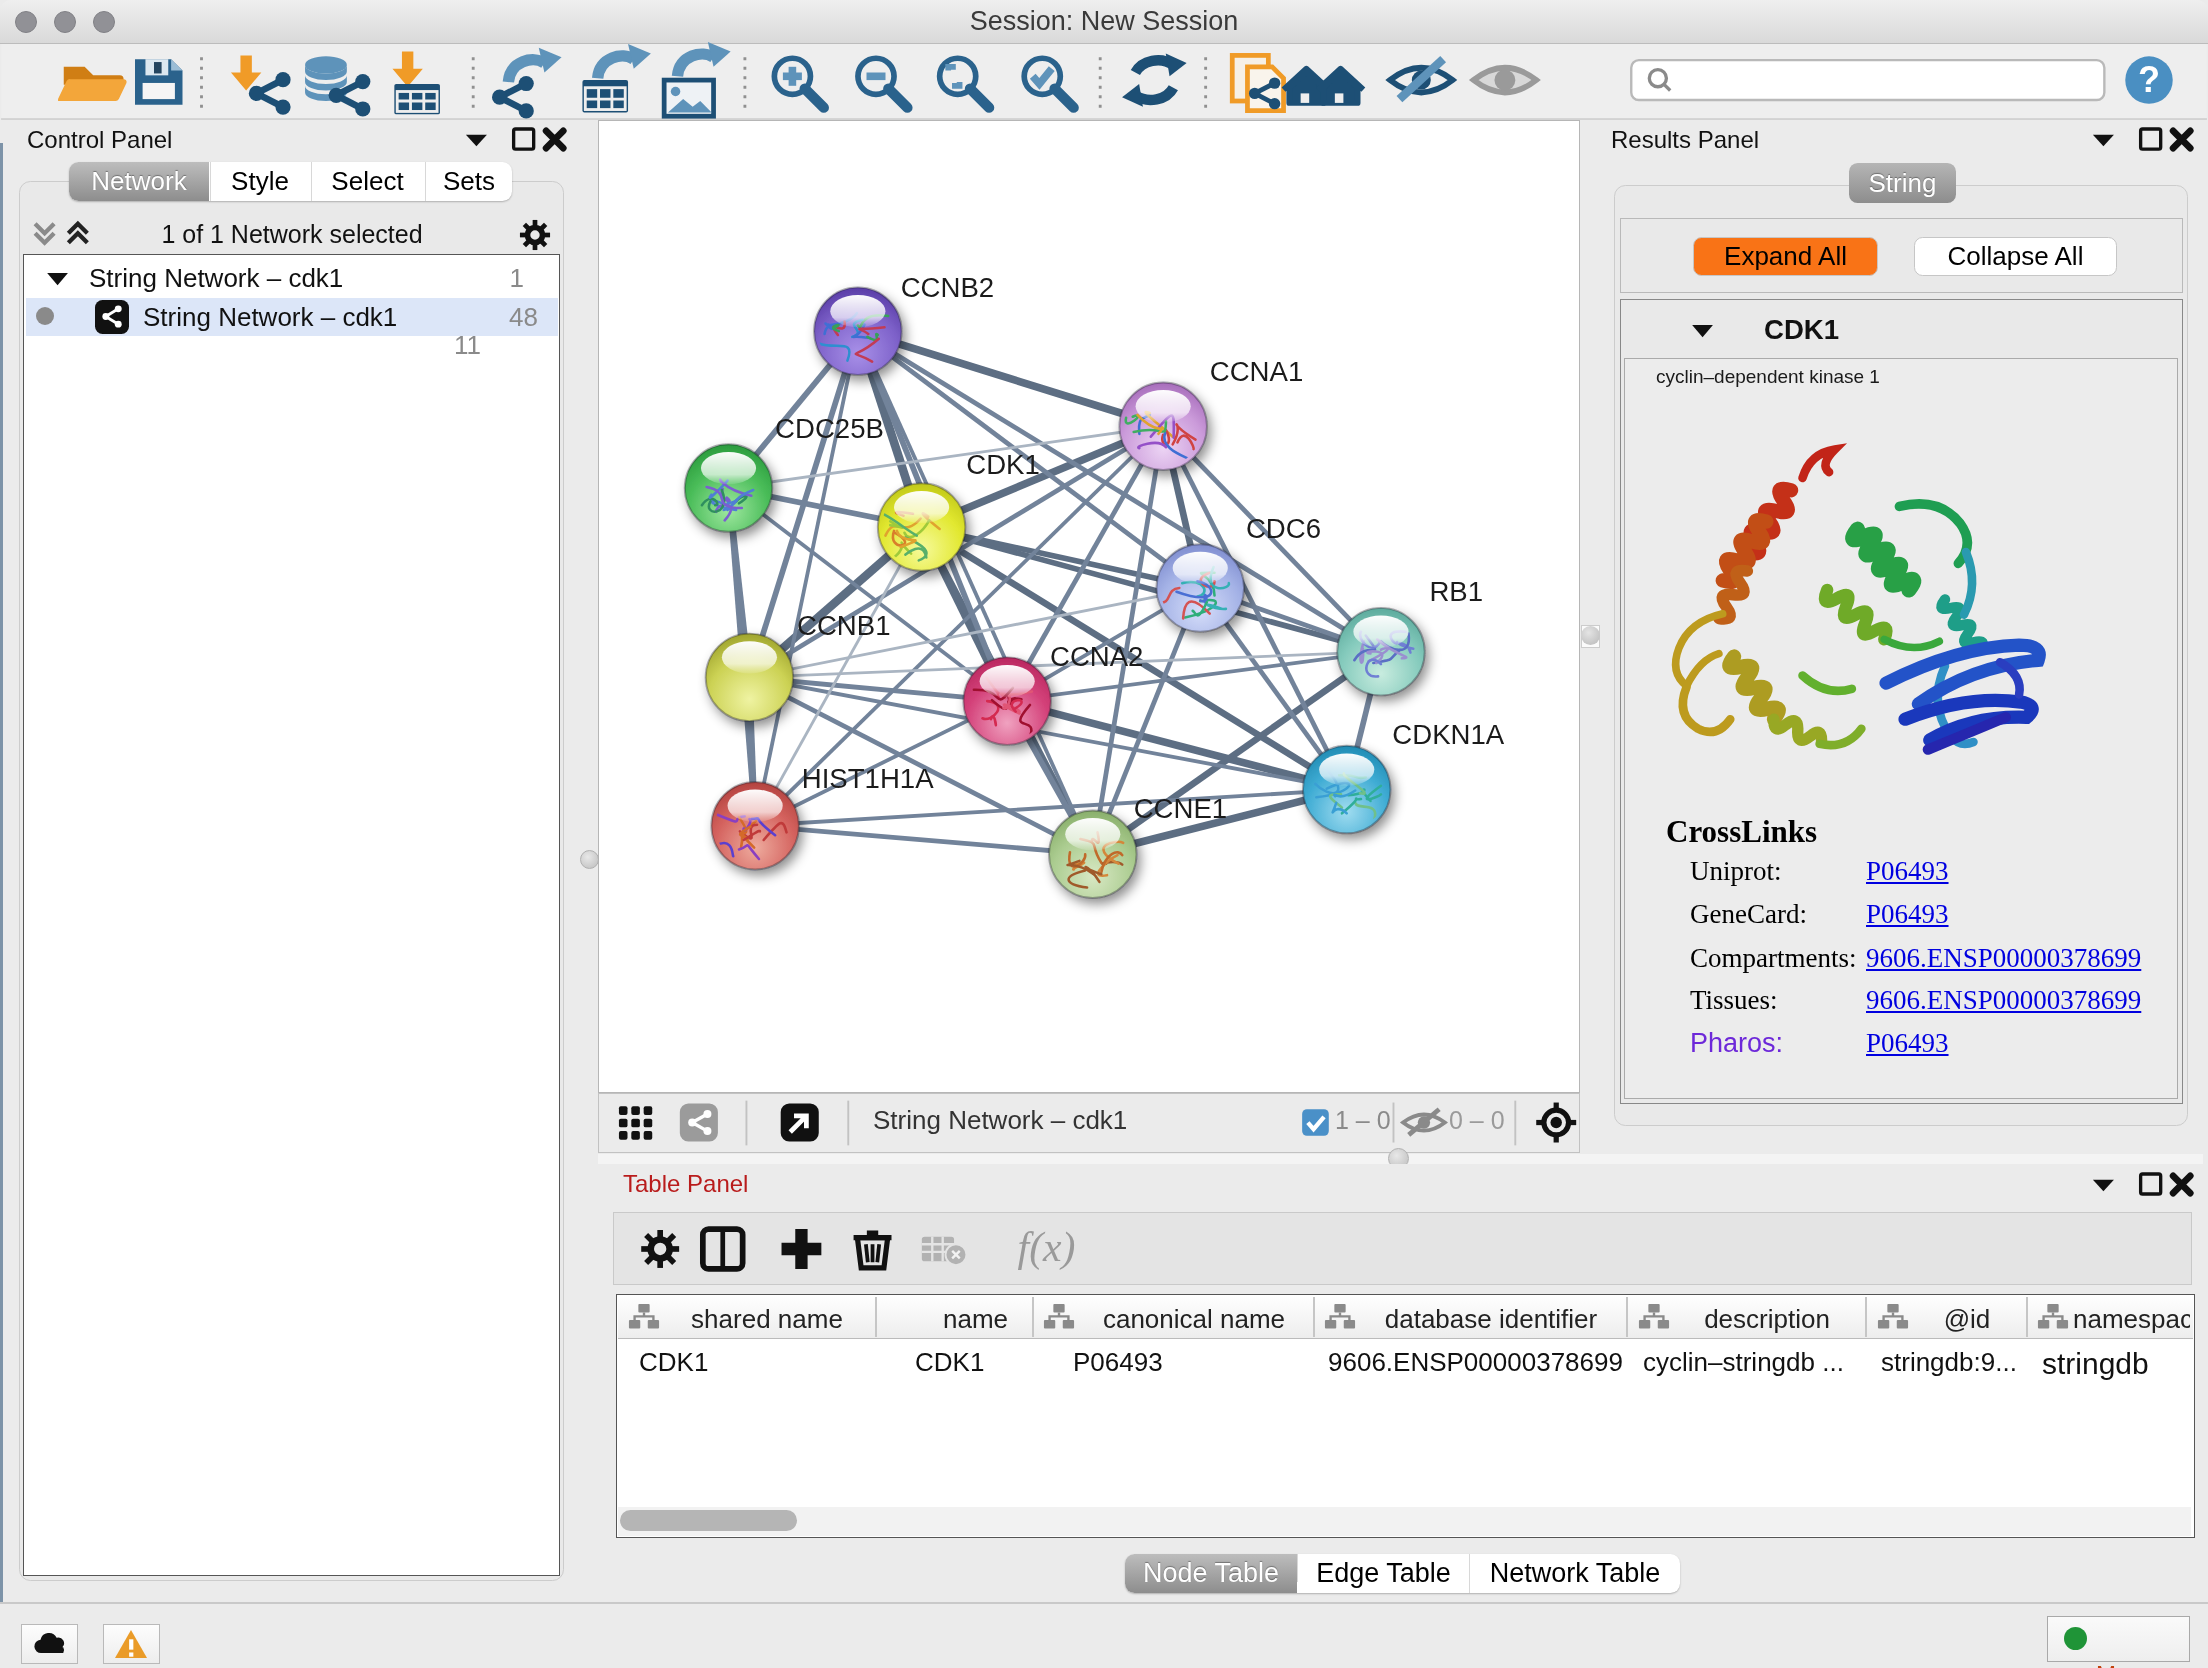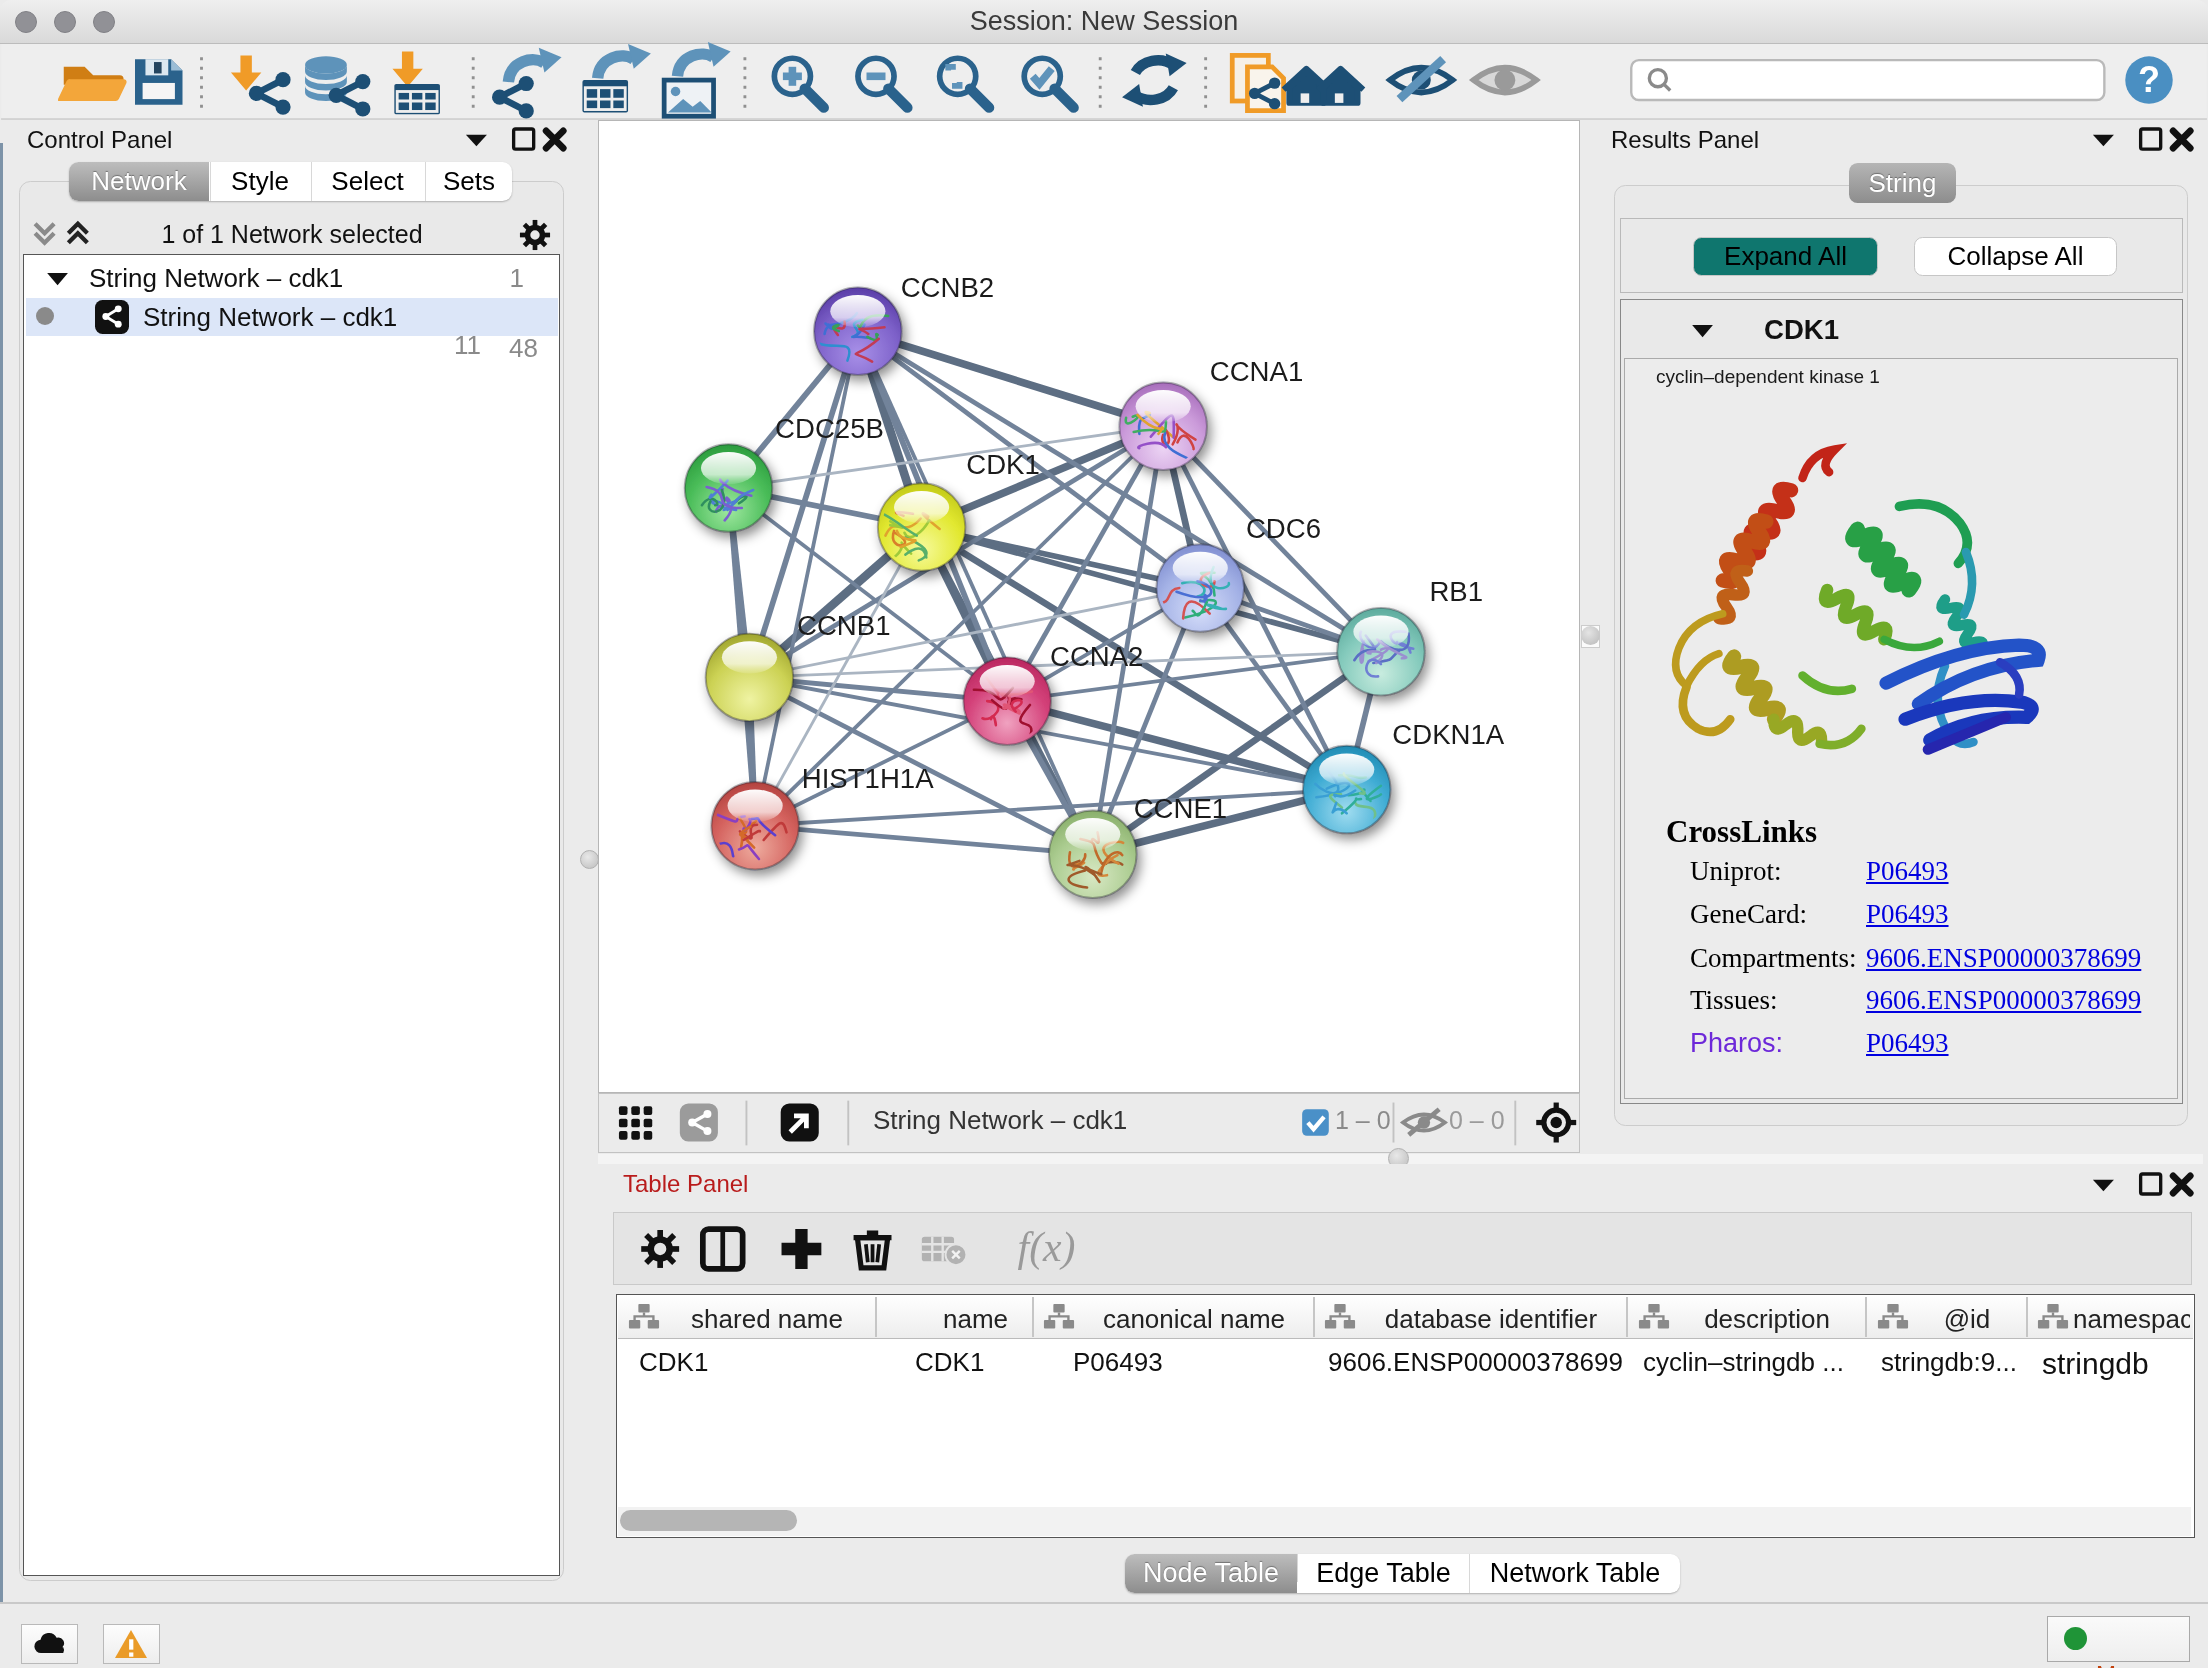--- a/index.html
+++ b/index.html
@@ -152,21 +152,21 @@
 <div class="abs" style="left:95px;top:300px;width:34px;height:34px;background:#111;border-radius:7.6px;"></div>
 <svg class="abs" style="left:101px;top:305px;" width="23" height="23" viewBox="0 0 24 24">
     <line x1="5" y1="12" x2="18" y2="4" stroke="#fff" stroke-width="3"></line>
     <line x1="5" y1="12" x2="18" y2="20" stroke="#fff" stroke-width="3"></line>
     <circle cx="5" cy="12" r="3.6" fill="#fff"></circle>
     <circle cx="18" cy="4" r="3.6" fill="#fff"></circle>
     <circle cx="18" cy="20" r="3.6" fill="#fff"></circle>
   </svg>
 <div class="abs" style="left:143px;top:302px;font-size:26px;color:#111;">String Network – cdk1</div>
 <div class="abs" style="left:433px;top:302px;width:48px;text-align:right;font-size:26px;color:#8a8a8a;margin-top:28px;">11</div>
-<div class="abs" style="left:490px;top:302px;width:48px;text-align:right;font-size:26px;color:#8a8a8a;margin-top:31px;">48</div>
+<div class="abs" style="left:490px;top:302px;width:48px;text-align:right;font-size:26px;color:#8a8a8a;">48</div>
 <div class="abs" style="left:598px;top:120px;width:982px;height:973px;background:#ffffff;border:1px solid #b6b6b6;box-sizing:border-box;"></div>
 <svg width="981" height="972" viewBox="629 126 1031 1022" style="position:absolute;left:598px;top:120px;">
 <defs>
 <linearGradient id="hl" x1="0" y1="0" x2="0" y2="1">
         <stop offset="0" stop-color="#ffffff" stop-opacity="0.98"></stop>
         <stop offset="0.7" stop-color="#ffffff" stop-opacity="0.68"></stop>
         <stop offset="1" stop-color="#ffffff" stop-opacity="0.10"></stop>
       </linearGradient>
 <filter id="ns" x="-40%" y="-40%" width="190%" height="190%">
         <feDropShadow dx="4" dy="6" stdDeviation="6" flood-color="#000000" flood-opacity="0.45"></feDropShadow>
@@ -532,21 +532,21 @@
 <div class="abs" style="left:1581px;top:626px;width:19px;height:19px;border-radius:50%;background:radial-gradient(circle at 40% 35%,#e4e4e4,#b8b8b8);"></div>
 <div class="abs" style="left:1611px;top:126px;font-size:24px;color:#111;">Results Panel</div>
 <svg class="abs" style="left:2091px;top:126px;" width="105" height="27" viewBox="0 0 110 28">
     <path d="M2 9 l22 0 -11 12 z" fill="#111"></path>
     <rect x="52" y="3" width="21" height="21" fill="none" stroke="#111" stroke-width="3.5" rx="2"></rect>
     <path d="M86 5 l18 18 M104 5 l-18 18" stroke="#111" stroke-width="7" stroke-linecap="round"></path>
   </svg>
 <div class="abs" style="left:1614px;top:185px;width:574px;height:941px;background:#e9e9e9;border:1.9px solid #cccccc;border-radius:11.4px;box-sizing:border-box;"></div>
 <div class="abs" style="left:1849px;top:163px;width:107px;height:40px;background:linear-gradient(#b5b5b5,#8d8d8d);border-radius:8.6px;color:#fff;font-size:26px;text-align:center;line-height:40px;text-shadow:0 -1px 1px rgba(0,0,0,0.35);">String</div>
 <div class="abs" style="left:1620px;top:218px;width:563px;height:75px;background:#e9e9e9;border:1.9px solid #b9b9b9;box-sizing:border-box;"></div>
-<div class="abs" style="left:1693px;top:237px;width:185px;height:39px;background:#0f766e;border:1px solid #c6c6c6;border-radius:8.6px;box-sizing:border-box;font-size:26px;text-align:center;line-height:37px;">Expand All</div>
+<div class="abs" style="left:1693px;top:237px;width:185px;height:39px;background:#f97316;border:1px solid #c6c6c6;border-radius:8.6px;box-sizing:border-box;font-size:26px;text-align:center;line-height:37px;">Expand All</div>
 <div class="abs" style="left:1914px;top:237px;width:203px;height:39px;background:#ffffff;border:1px solid #c6c6c6;border-radius:8.6px;box-sizing:border-box;font-size:26px;text-align:center;line-height:37px;">Collapse All</div>
 <div class="abs" style="left:1620px;top:299px;width:563px;height:805px;background:#e9e9e9;border:1.9px solid #888888;box-sizing:border-box;"></div>
 <svg class="abs" style="left:1691px;top:323px;" width="25" height="17" viewBox="0 0 26 18">
     <path d="M1 2 h22 l-11 13 z" fill="#111"></path>
   </svg>
 <div class="abs" style="left:1764px;top:314px;font-size:27.6px;font-weight:bold;color:#111;">CDK1</div>
 <div class="abs" style="left:1624px;top:358px;width:554px;height:741px;background:#ececec;border:1px solid #aaaaaa;box-sizing:border-box;"></div>
 <div class="abs" style="left:1656px;top:366px;font-size:19px;color:#1a1a1a;">cyclin–dependent kinase 1</div>
 <svg class="abs" style="left:1660px;top:438px;" width="380" height="342" viewBox="0 0 400 360">
 <g fill="none" stroke-linecap="round">

